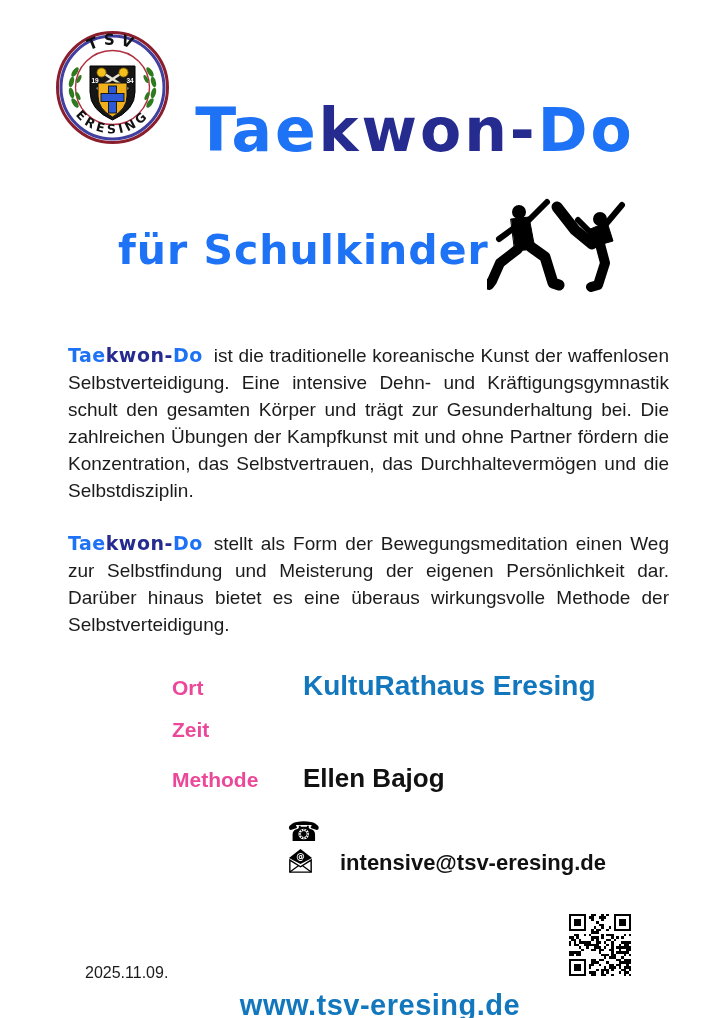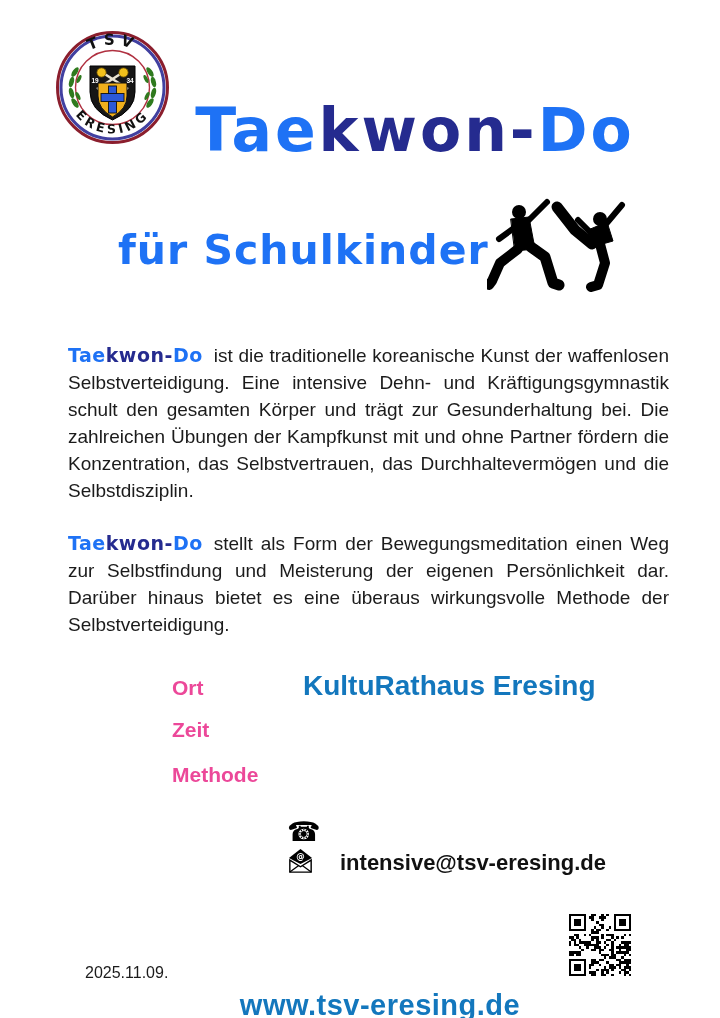--- a/index.html
+++ b/index.html
@@ -137,20 +137,21 @@
 
   <div class="info-row row-ort">
     <span class="info-label">Ort</span>
     <span class="info-value">KultuRathaus Eresing</span>
   </div>
   <div class="info-row row-zeit">
     <span class="info-label">Zeit</span>
   </div>
   <div class="info-row row-kontakt">
     <span class="info-label">Methode</span>
+    <span class="info-value name">Ellen Bajog</span>
   </div>
 
   <div class="contact-line row-phone">
     <span class="phone-glyph">☎</span>
   </div>
 
   <div class="contact-line row-email">
     <span class="mail-glyph">
       <svg viewBox="0 0 30 27" width="27" height="24">
         <polygon points="15,0 28,10 15,17 2,10" fill="#000"></polygon>

